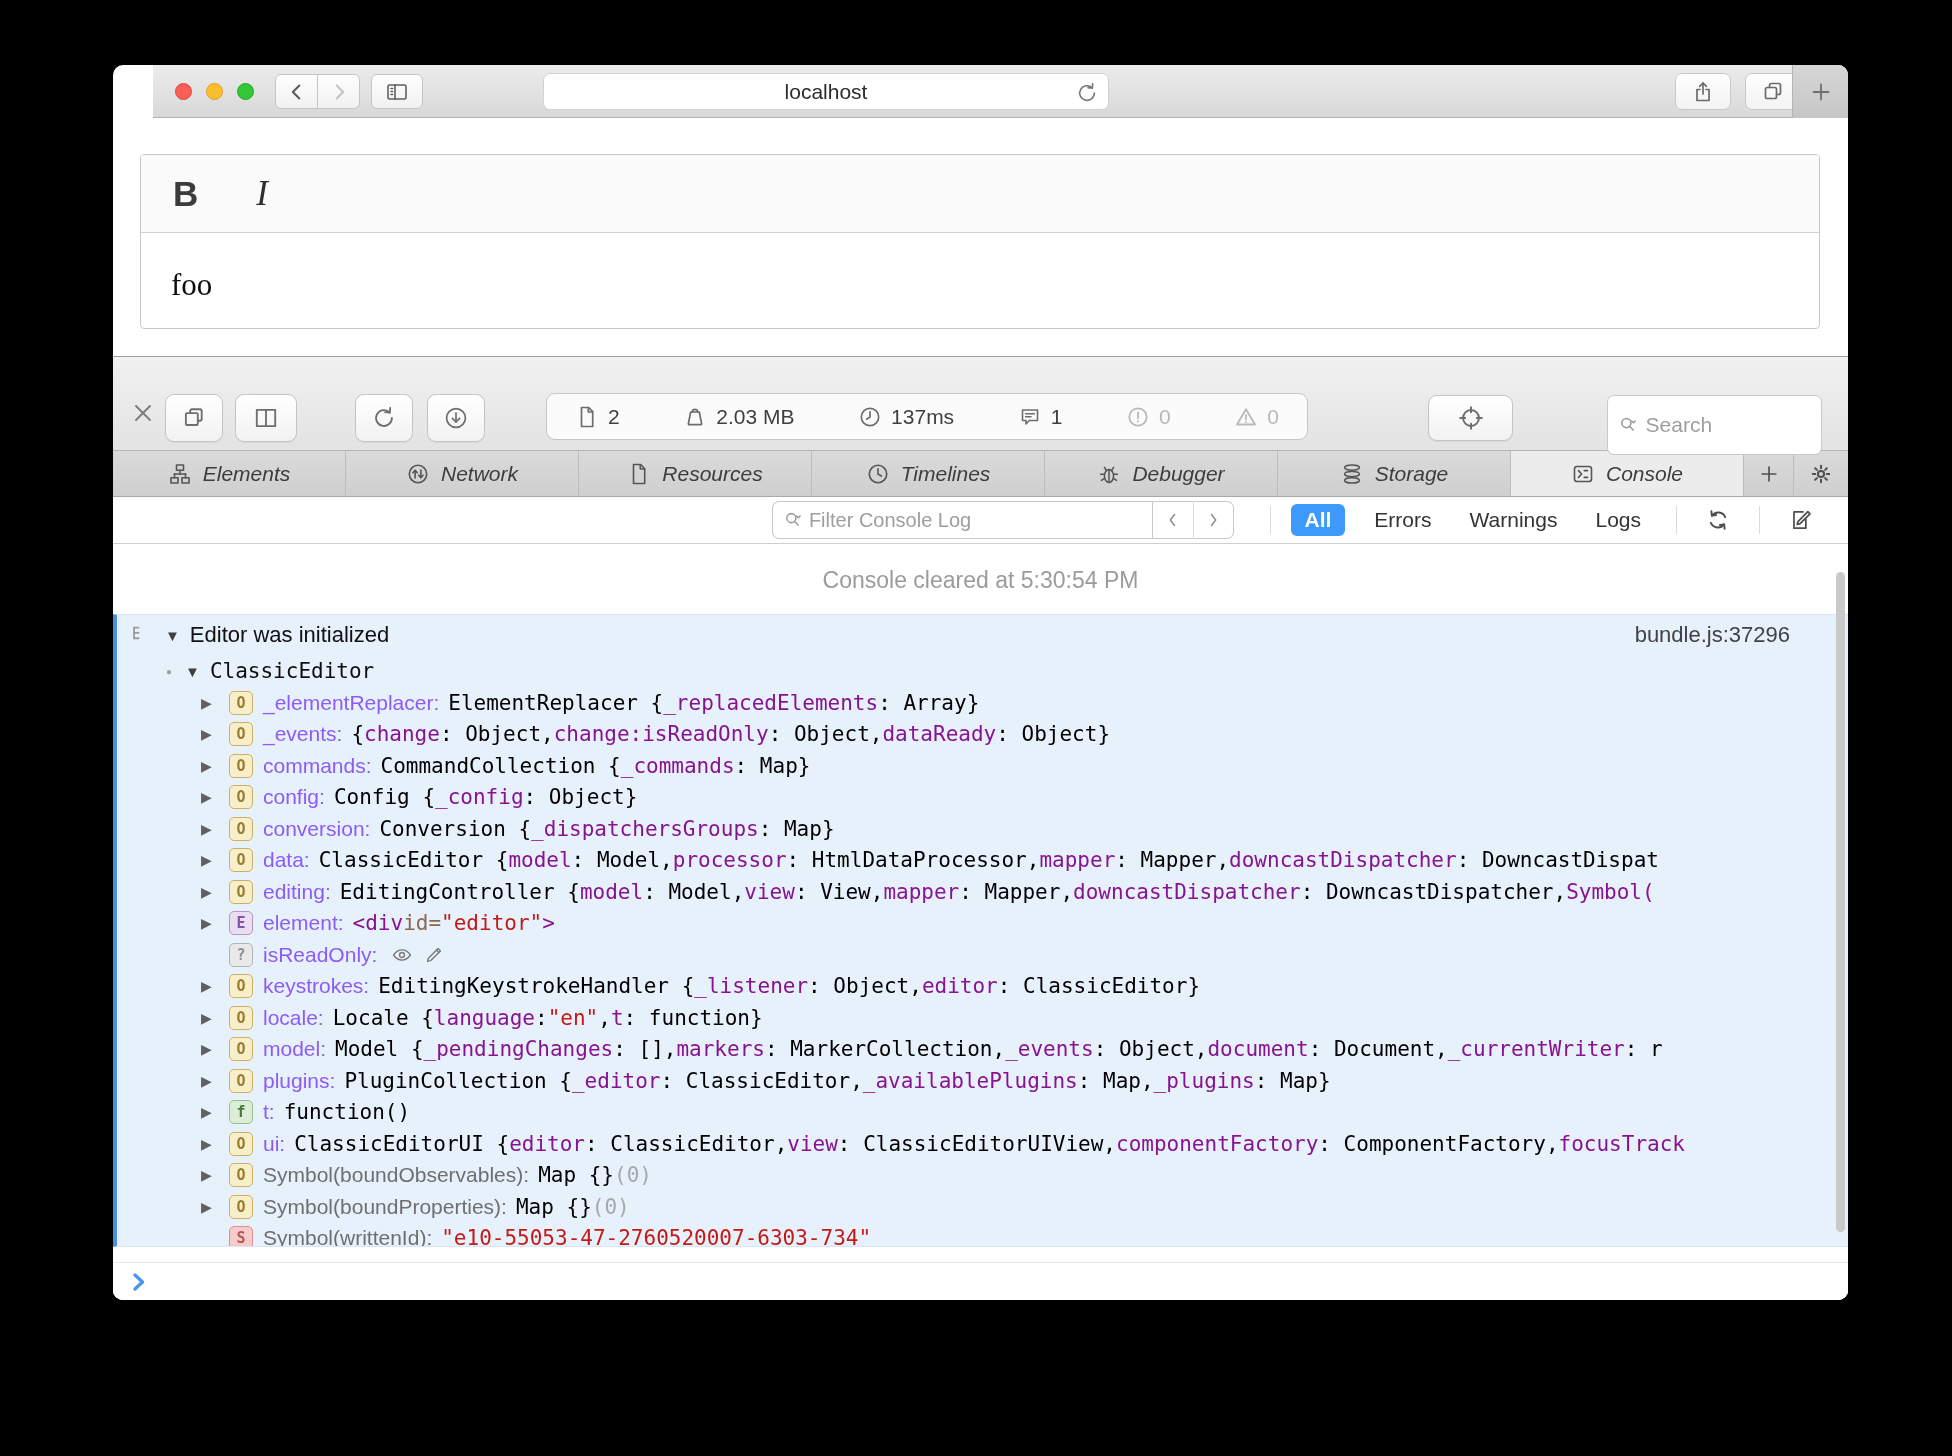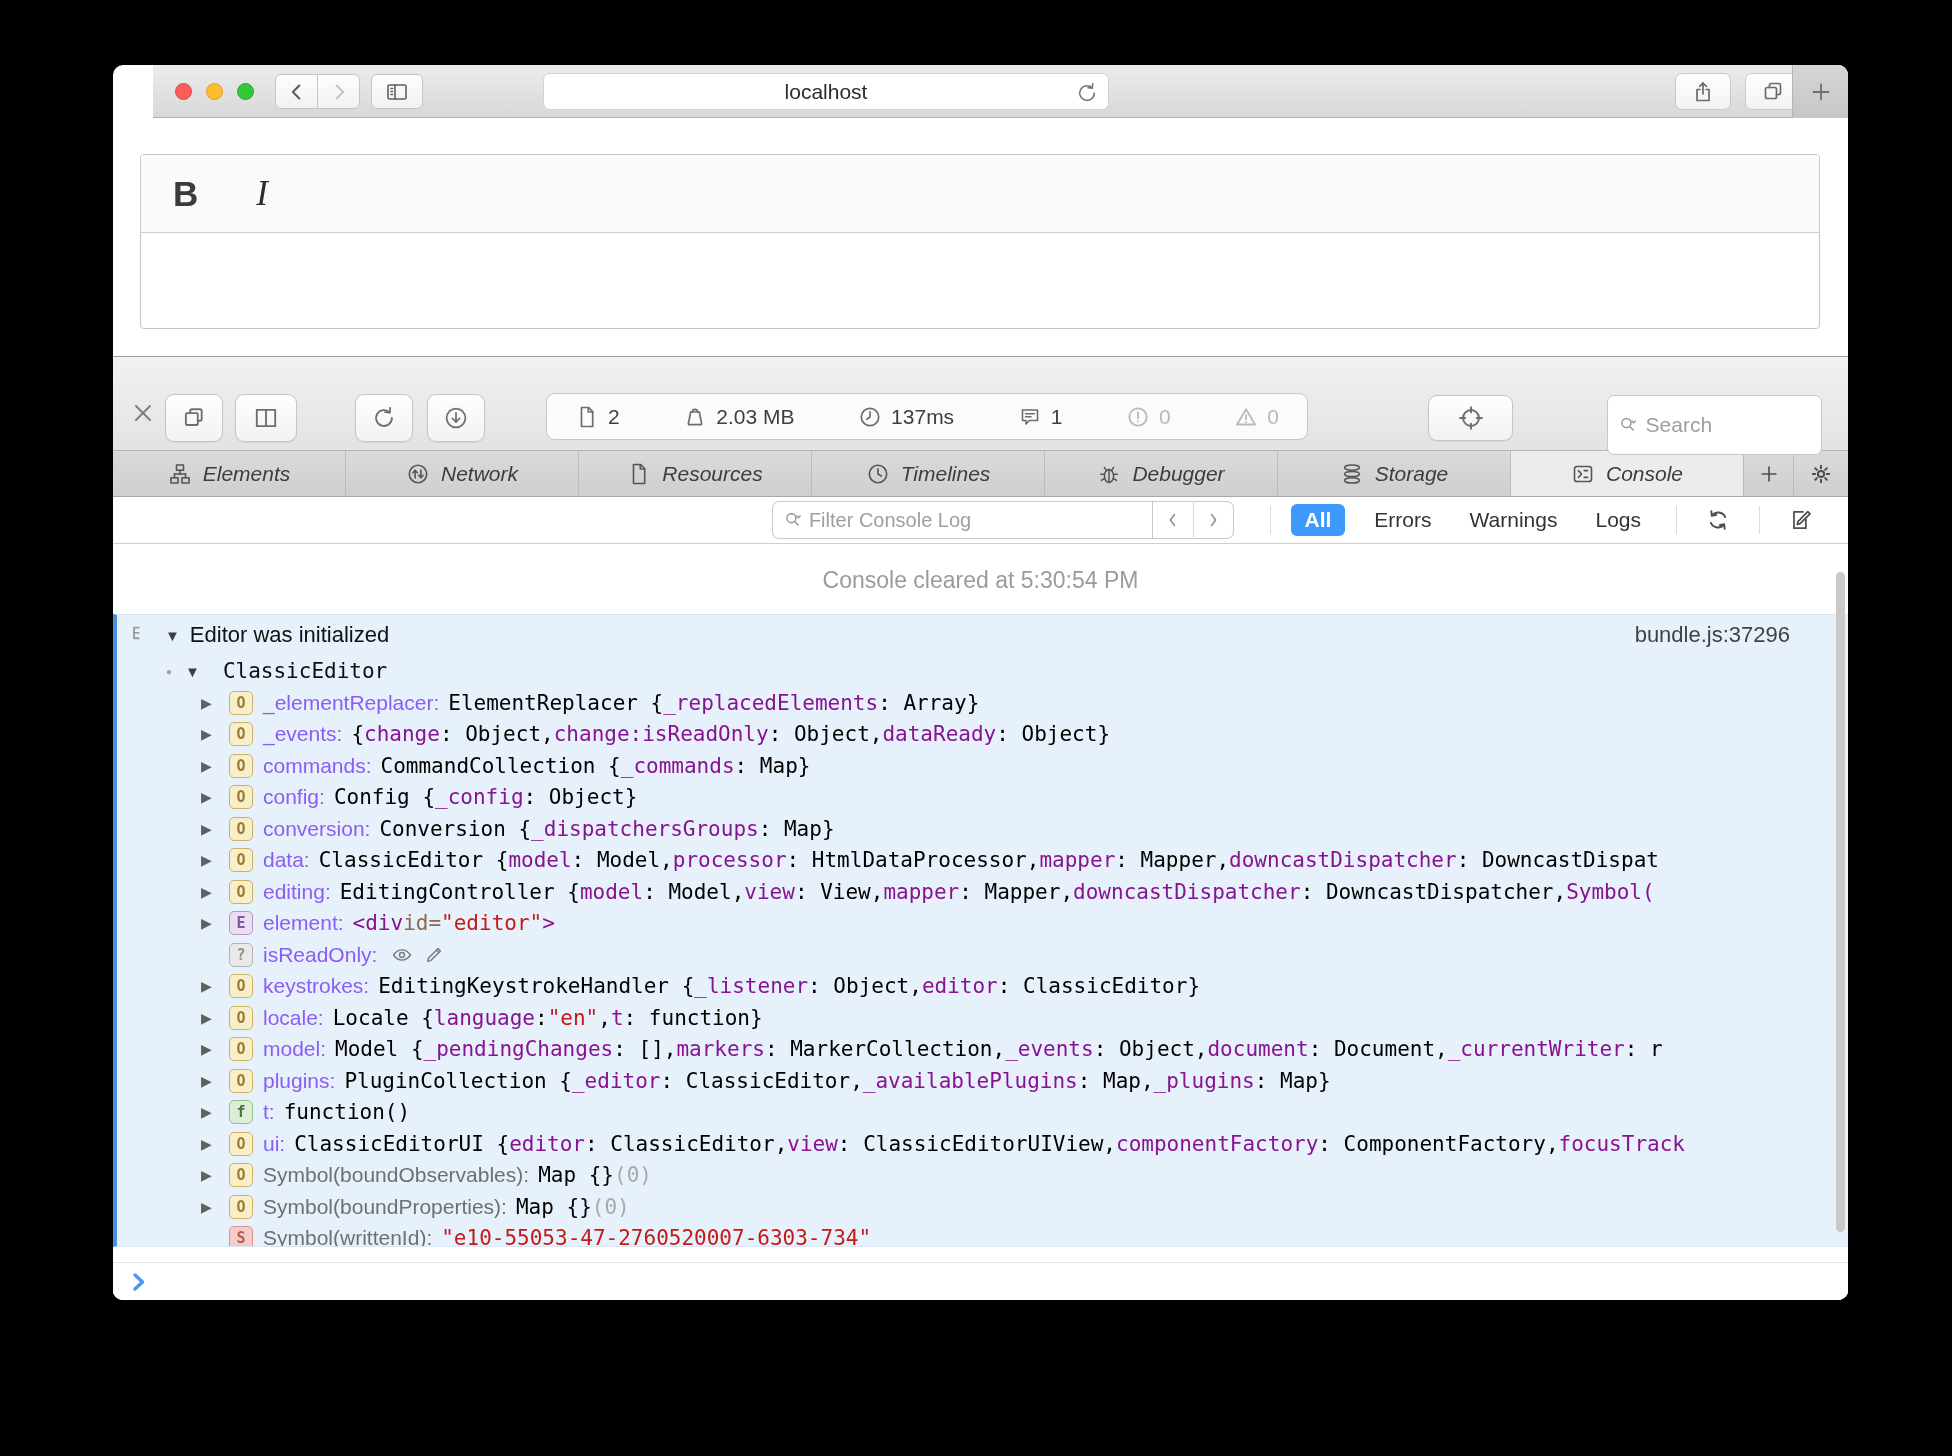--- a/index.html
+++ b/index.html
@@ -105,21 +105,21 @@
               border-left:4px solid #4a90e2; border-top:1px solid #d8e5f2;
               border-bottom:1px solid #d8e5f2; overflow:hidden; }
   .logheader { height:40px; display:flex; align-items:center; padding-left:12px; }
   .logheader .treeic { color:#9b9b9b; }
   .dis-open { font-size:15px; color:#3f3f3f; margin-left:14px; }
   .logtitle { margin-left:10px; font-size:22px; color:#111; }
   .logsource { margin-left:auto; margin-right:58px; font-size:22px; color:#424242; }
   .rootrow { height:32px; display:flex; align-items:center; padding-left:49px; }
   .rootbullet { font-size:10px; color:#a2a2a2; }
   .rootrow .dis-open { margin-left:13px; }
-  .rootlabel { margin-left:23px; font-family:"DejaVu Sans Mono", monospace; font-size:21px; color:#0e0e0e; }
+  .rootlabel { margin-left:10px; font-family:"DejaVu Sans Mono", monospace; font-size:21px; color:#0e0e0e; }
   .treerow { height:31.5px; display:flex; align-items:center; padding-left:84px; white-space:nowrap;
              font-family:"DejaVu Sans Mono", monospace; font-size:21px; overflow:hidden; }
   .tri { width:28px; flex:none; font-size:14px; color:#606060; font-family:"DejaVu Sans", sans-serif; }
   .tri.hid { visibility:hidden; }
   .badge { flex:none; width:24px; height:24px; border-radius:5px; margin-right:10px;
            display:flex; align-items:center; justify-content:center; font-size:15px; font-weight:bold; }
   .badge-O { background:#f8eec9; border:1px solid #cdb161; color:#9a7d2e; }
   .badge-E { background:#eadef2; border:1px solid #b795cb; color:#8454a2; }
   .badge-Q { background:#e9e9e9; border:1px solid #b4b4b4; color:#8f8f8f; }
   .badge-F { background:#ddeed6; border:1px solid #94c289; color:#44793c; }
@@ -215,20 +215,21 @@
         </span>
       </div>
   </div>
 
   <div class="page">
     <div class="editorbox">
       <div class="edtoolbar">
         <span class="btn-bold">B</span>
         <span class="btn-italic">I</span>
       </div>
+      <div class="edcontent">foo</div>
     </div>
   </div>
 
   <div class="inspector">
 
     <div class="itoolbar">
       <span class="closex ic s28">
           <svg viewBox="0 0 24 24" fill="none" stroke="currentColor" stroke-width="1.6" stroke-linecap="round" stroke-linejoin="round">
             <line x1="6" y1="6" x2="18" y2="18"></line>
             <line x1="18" y1="6" x2="6" y2="18"></line>

